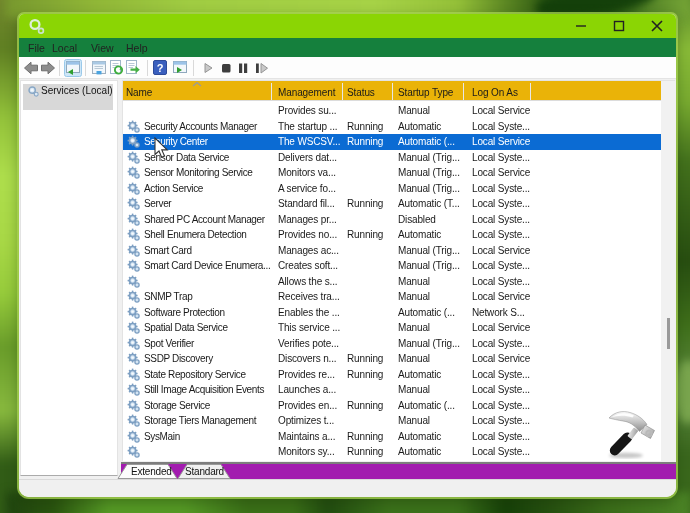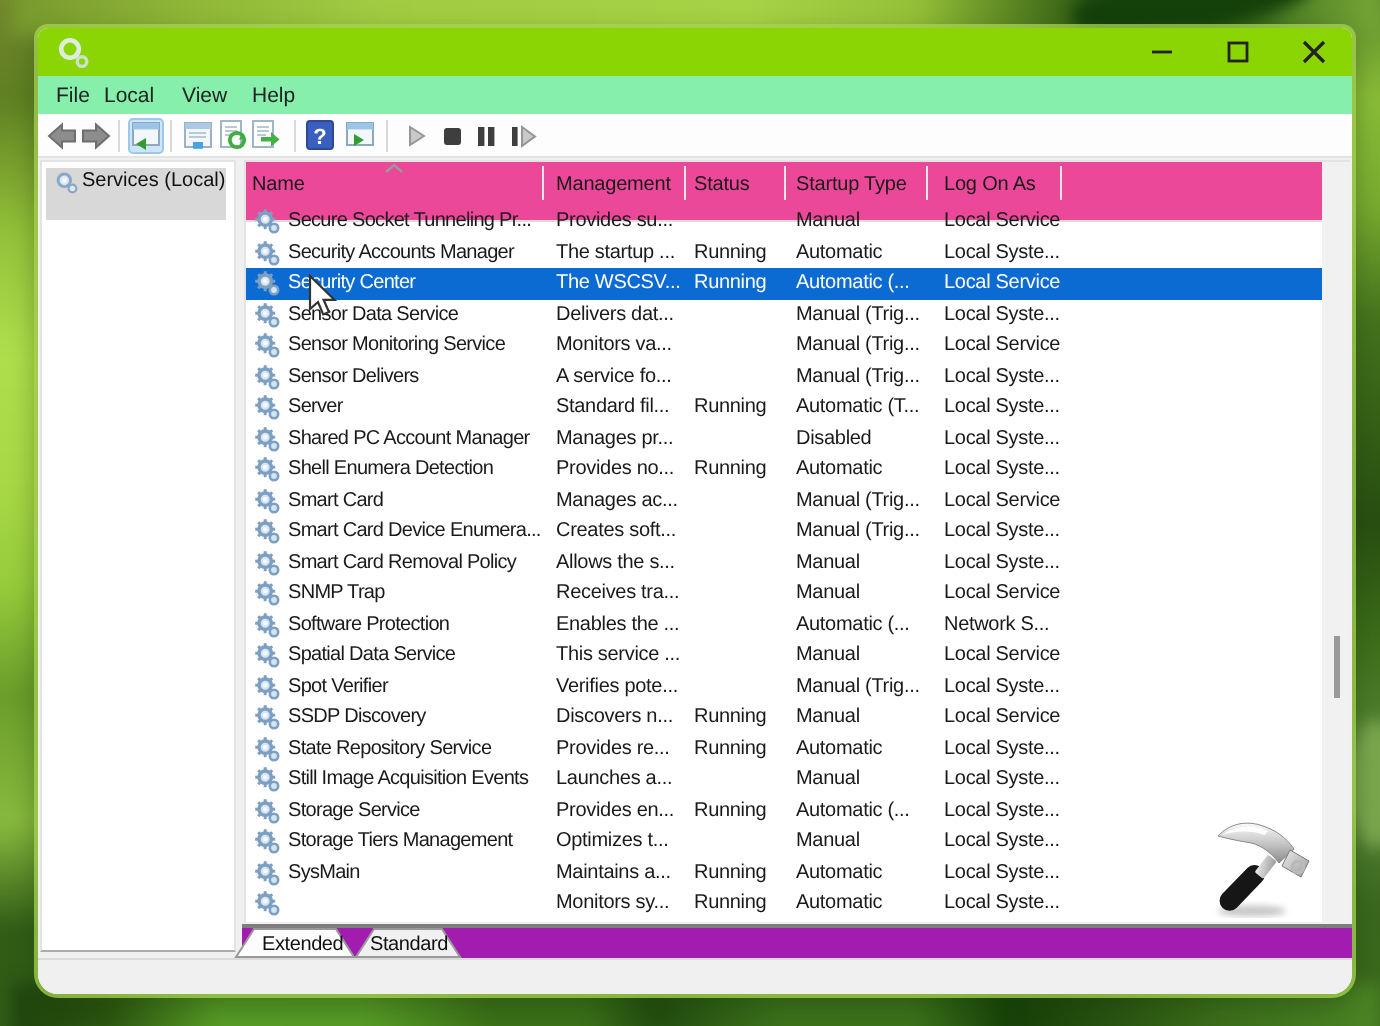--- a/index.html
+++ b/index.html
@@ -7,36 +7,36 @@
   background:linear-gradient(105deg,#7d9a2c 0%,#8cc32f 22%,#79b02a 40%,#558a1e 62%,#2f5d15 85%,#2a5313 100%); }
 .blob { position:absolute; filter:blur(4px); }
 #win { position:absolute; left:19px; top:14px; width:657px; height:483px;
   border-radius:5px 5px 10px 10px; background:#fff;
   box-shadow:0 0 0 2px rgba(168,212,82,.75), 0 5px 13px 1px rgba(25,55,8,.38); }
 #titlebar { position:absolute; left:0; top:0; width:100%; height:24px; background:#8bd504;
   border-radius:5px 5px 0 0; }
 #titlebar .txt { position:absolute; left:27px; top:6px; font-size:10.5px; color:#14330a;margin-top:40px; }
 #capbtns { position:absolute; right:0; top:0; height:24px; }
 .cb { position:absolute; top:0; width:38px; height:24px; text-align:center; }
-#menubar { position:absolute; left:0; top:24px; width:100%; height:19px; background:#86efac;
+#menubar { position:absolute; left:0; top:24px; width:100%; height:19px; background:#15803d;
   font-size:10.5px; color:#222; }
 #menubar span { position:absolute; top:4px; }
 #toolbar { position:absolute; left:0; top:43px; width:100%; height:22px; background:#fdfdfd;
   border-bottom:1px solid #e4e4e4; }
 #toolbar .ti { position:absolute; top:2px; }
 .tsep { position:absolute; top:3px; width:1px; height:16px; background:#d9d9d9; }
 #content { position:absolute; left:0; top:65px; width:100%; height:400px; background:#f0f0f0; }
 #leftpane { position:absolute; left:1px; top:1px; width:98px; height:396px; background:#fff;
   border:1px solid #e3e3e3; border-bottom:1px solid #ababab; }
 #lpsel { position:absolute; left:2px; top:3px; width:90px; height:26px; background:#d8d8d8;
   font-size:10px; color:#111; white-space:nowrap; overflow:hidden; }
 #lpsel span { position:absolute; left:18px; top:1px; }
 #rightpane { position:absolute; left:103px; top:1px; width:553px; height:381px; background:#fff;
   border-top:1px solid #e3e3e3; border-left:1px solid #e3e3e3; }
-#hdr { position:absolute; left:0; top:0; width:539px; height:30px; background:#ec4899;
+#hdr { position:absolute; left:0; top:0; width:539px; height:20px; background:#eab308;
   border-bottom:1px solid #dcdcdc; font-size:10px; color:#1a1a1a; letter-spacing:-0.1px; }
 #hdr div { position:absolute; top:6px; }
 #hdr .vs { position:absolute; top:2px; width:1px; height:17px; background:#e7e7e7; }
 #list { position:absolute; left:0; top:22px; width:539px; height:357px; overflow:hidden; }
 .row { position:relative; width:100%; height:15.5px; font-size:10px; color:#1a1a1a;
   white-space:nowrap; letter-spacing:-0.15px; }
 .row > div { position:absolute; top:0; height:15.5px; line-height:15.5px; overflow:hidden; }
 .c1 { left:0; width:148px; }
 .c1 span { position:absolute; left:21px; top:0; letter-spacing:-0.35px; }
 .c1 svg { position:absolute; left:4px; top:1px; }
@@ -178,38 +178,20 @@
         <div style="left:275px;">Startup Type</div>
         <div style="left:349px;">Log On As</div>
         <div class="vs" style="left:148px;"></div>
         <div class="vs" style="left:219px;"></div>
         <div class="vs" style="left:269px;"></div>
         <div class="vs" style="left:340px;"></div>
         <div class="vs" style="left:407px;"></div>
       </div>
       <div id="list">
 <div class="row">
-            <div class="c1">
-              <svg class="gear" width="13" height="13" viewBox="0 0 13 13">
-<g stroke="#7d9fc2" stroke-width="1.5">
-<line x1="5.6" y1="0.6" x2="5.6" y2="2.2"></line>
-                  <line x1="5.6" y1="9" x2="5.6" y2="10.6"></line>
-<line x1="0.6" y1="5.6" x2="2.2" y2="5.6"></line>
-                  <line x1="9" y1="5.6" x2="10.6" y2="5.6"></line>
-<line x1="2.1" y1="2.1" x2="3.2" y2="3.2"></line>
-                  <line x1="8" y1="8" x2="9.1" y2="9.1"></line>
-<line x1="9.1" y1="2.1" x2="8" y2="3.2"></line>
-                  <line x1="3.2" y1="8" x2="2.1" y2="9.1"></line>
-</g>
-<circle cx="5.6" cy="5.6" r="3.1" fill="#d3e4f3" stroke="#7d9fc2" stroke-width="1.7"></circle>
-<circle cx="5.6" cy="5.6" r="1.2" fill="#f6fafd"></circle>
-<circle cx="10" cy="10" r="2.1" fill="#d3e4f3" stroke="#7d9fc2" stroke-width="1.3"></circle>
-</svg>
-              <span>Secure Socket Tunneling Pr...</span>
-            </div>
             <div class="c2">Provides su...</div>
             <div class="c3"></div>
             <div class="c4">Manual</div>
             <div class="c5">Local Service</div>
           </div>
 <div class="row">
             <div class="c1">
               <svg class="gear" width="13" height="13" viewBox="0 0 13 13">
 <g stroke="#7d9fc2" stroke-width="1.5">
 <line x1="5.6" y1="0.6" x2="5.6" y2="2.2"></line>
@@ -314,21 +296,21 @@
                   <line x1="9" y1="5.6" x2="10.6" y2="5.6"></line>
 <line x1="2.1" y1="2.1" x2="3.2" y2="3.2"></line>
                   <line x1="8" y1="8" x2="9.1" y2="9.1"></line>
 <line x1="9.1" y1="2.1" x2="8" y2="3.2"></line>
                   <line x1="3.2" y1="8" x2="2.1" y2="9.1"></line>
 </g>
 <circle cx="5.6" cy="5.6" r="3.1" fill="#d3e4f3" stroke="#7d9fc2" stroke-width="1.7"></circle>
 <circle cx="5.6" cy="5.6" r="1.2" fill="#f6fafd"></circle>
 <circle cx="10" cy="10" r="2.1" fill="#d3e4f3" stroke="#7d9fc2" stroke-width="1.3"></circle>
 </svg>
-              <span>Sensor Delivers</span>
+              <span>Action Service</span>
             </div>
             <div class="c2">A service fo...</div>
             <div class="c3"></div>
             <div class="c4">Manual (Trig...</div>
             <div class="c5">Local Syste...</div>
           </div>
 <div class="row">
             <div class="c1">
               <svg class="gear" width="13" height="13" viewBox="0 0 13 13">
 <g stroke="#7d9fc2" stroke-width="1.5">
@@ -458,21 +440,20 @@
                   <line x1="9" y1="5.6" x2="10.6" y2="5.6"></line>
 <line x1="2.1" y1="2.1" x2="3.2" y2="3.2"></line>
                   <line x1="8" y1="8" x2="9.1" y2="9.1"></line>
 <line x1="9.1" y1="2.1" x2="8" y2="3.2"></line>
                   <line x1="3.2" y1="8" x2="2.1" y2="9.1"></line>
 </g>
 <circle cx="5.6" cy="5.6" r="3.1" fill="#d3e4f3" stroke="#7d9fc2" stroke-width="1.7"></circle>
 <circle cx="5.6" cy="5.6" r="1.2" fill="#f6fafd"></circle>
 <circle cx="10" cy="10" r="2.1" fill="#d3e4f3" stroke="#7d9fc2" stroke-width="1.3"></circle>
 </svg>
-              <span>Smart Card Removal Policy</span>
             </div>
             <div class="c2">Allows the s...</div>
             <div class="c3"></div>
             <div class="c4">Manual</div>
             <div class="c5">Local Syste...</div>
           </div>
 <div class="row">
             <div class="c1">
               <svg class="gear" width="13" height="13" viewBox="0 0 13 13">
 <g stroke="#7d9fc2" stroke-width="1.5">

